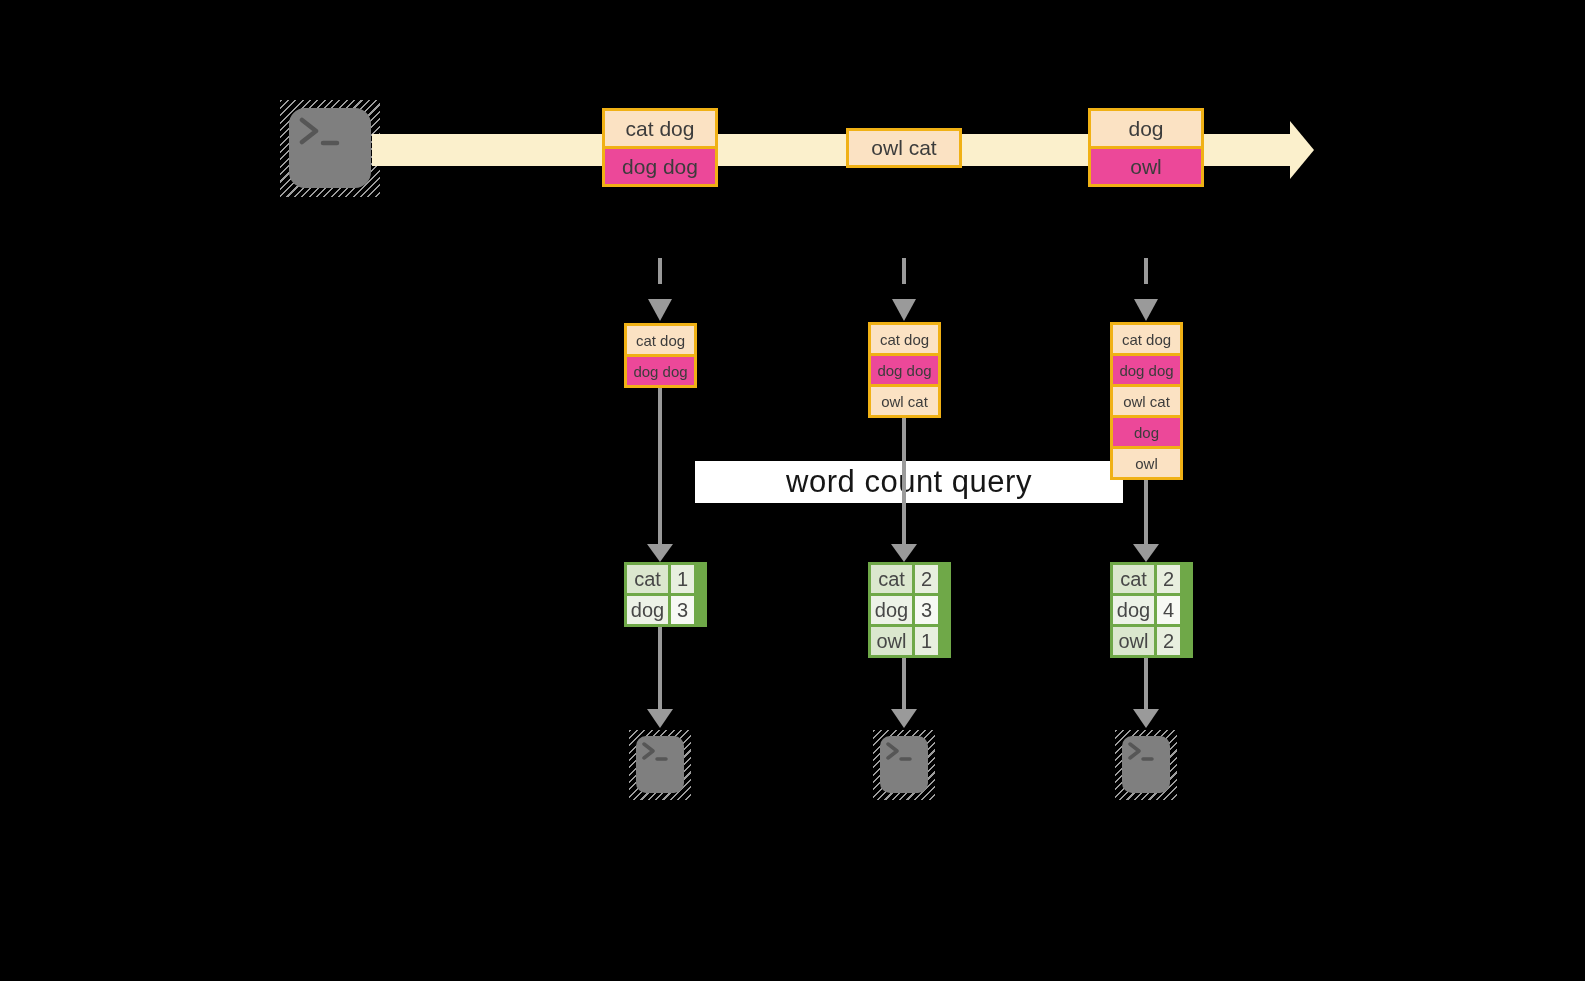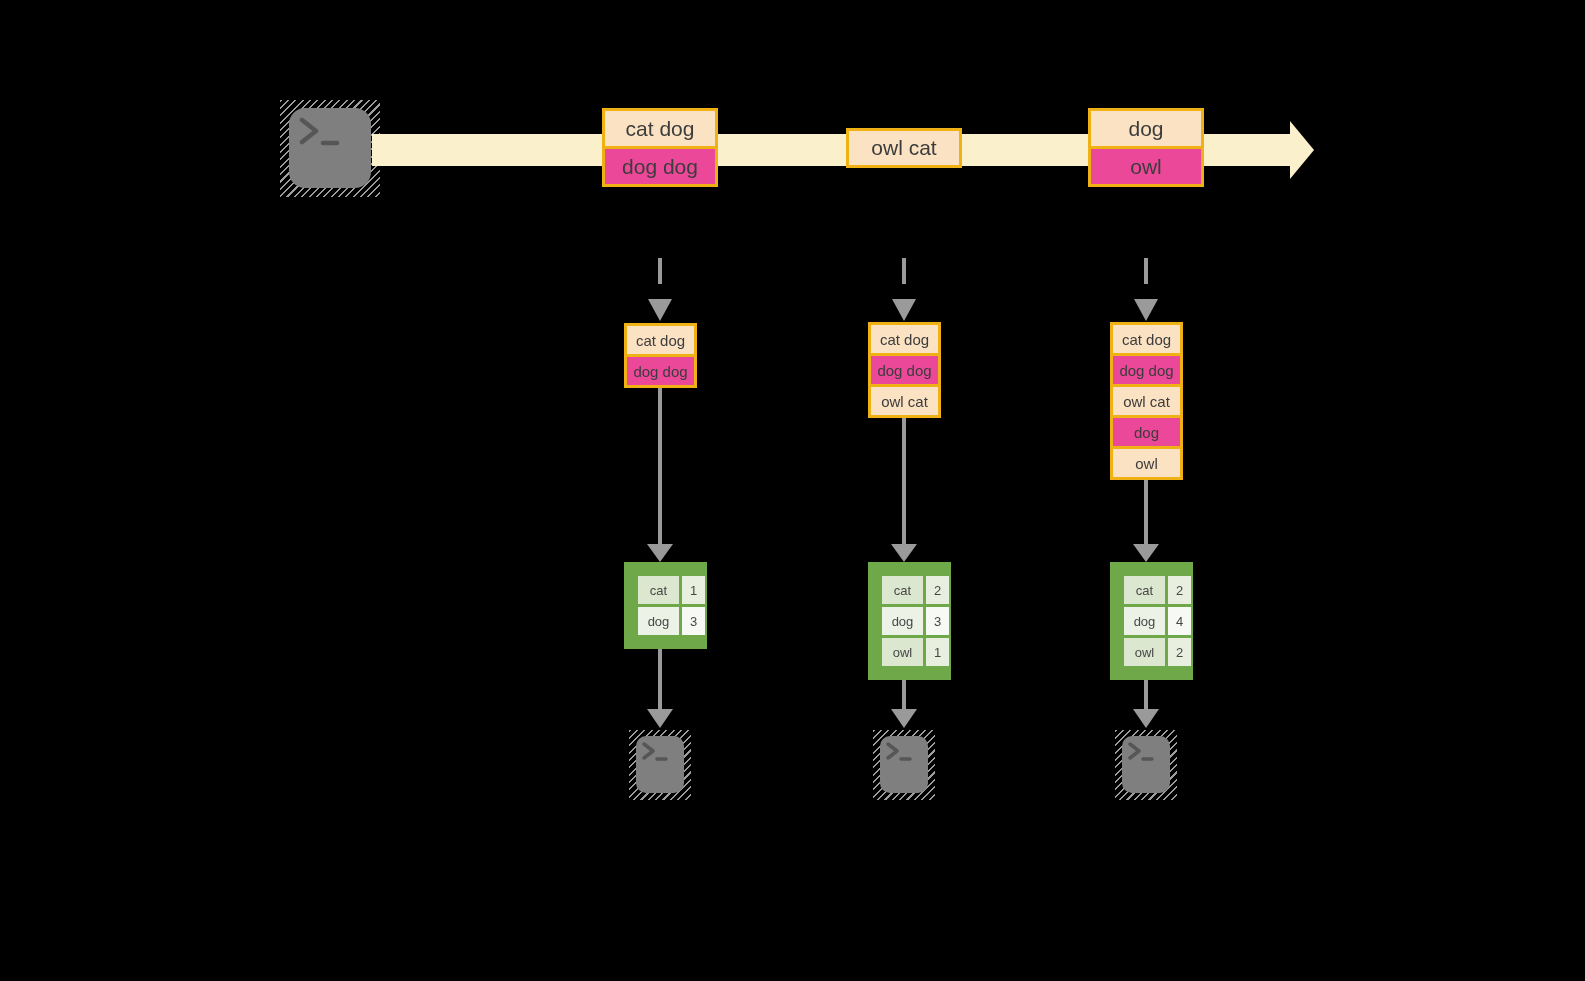--- a/index.html
+++ b/index.html
@@ -45,21 +45,21 @@
   .batch-3 { left:1088px; top:108px; }
   .inlist { width:73px; font-size:15px; }
   .inlist .cell { height:28px; }
   .inlist-1 { left:624px; top:323px; }
   .inlist-2 { left:868px; top:322px; }
   .inlist-3 { left:1110px; top:322px; }
 
   
   .gtable {
     position:absolute; z-index:3; background:#6fa848; box-sizing:border-box;
-    display:flex; flex-direction:column; gap:3px; padding:14px; width:83px; font-size:13px;
+    display:flex; flex-direction:column; gap:3px; padding:3px; width:83px; font-size:20px;
   }
   .grow { display:grid; grid-template-columns:41px 23px; gap:3px; }
   .gcell { height:28px; display:flex; align-items:center; justify-content:center; color:#474747; }
   .grow:nth-child(odd) .gcell.word { background:#dbe7ce; }
   .grow:nth-child(odd) .gcell.count { background:#e8efdf; }
   .grow:nth-child(even) .gcell.word { background:#edf2e7; }
   .grow:nth-child(even) .gcell.count { background:#f7f9f4; }
   .gtable-1 { left:624px; top:562px; }
   .gtable-2 { left:868px; top:562px; }
   .gtable-3 { left:1110px; top:562px; }
@@ -69,20 +69,23 @@
     position:absolute; z-index:1; left:695px; top:461px; width:428px; height:42px;
     background:#ffffff; display:flex; align-items:center; justify-content:center;
     font-size:31px; font-weight:300; color:#161616; letter-spacing:0.5px;
   }
 </style>
 </head>
 <body>
 
 <div class="canvas">
 
+  <div class="qlabel">
+    <span>word count query</span>
+  </div>
 
   <div class="term term-src">
     <div class="term-body"></div>
     <svg width="46" height="32">
       <polyline class="prompt-stroke" points="3,3 17,14 3,25" stroke-width="4.5"></polyline>
       <line class="prompt-stroke" x1="24" y1="26" x2="38" y2="26" stroke-width="4.5"></line>
     </svg>
   </div>
 
   <svg class="svg-layer" width="1585" height="981">

